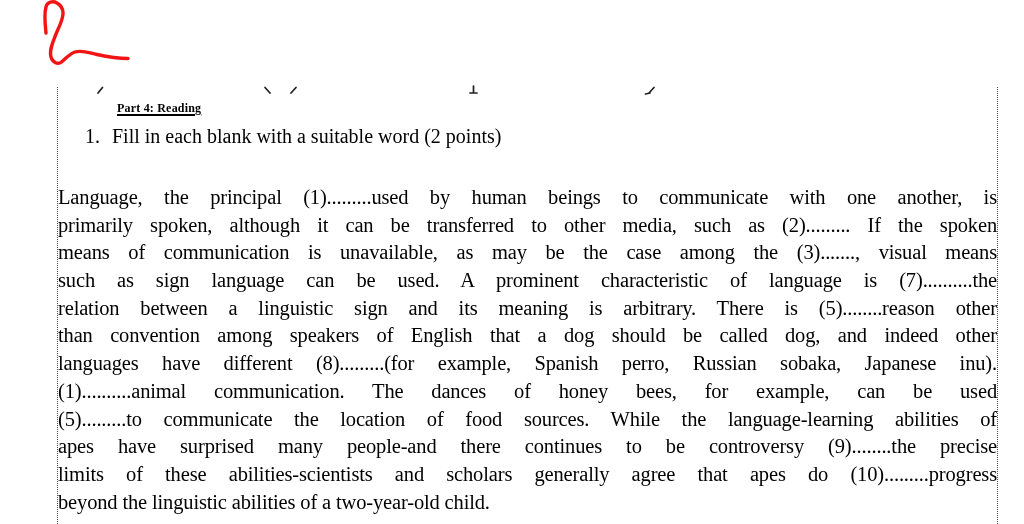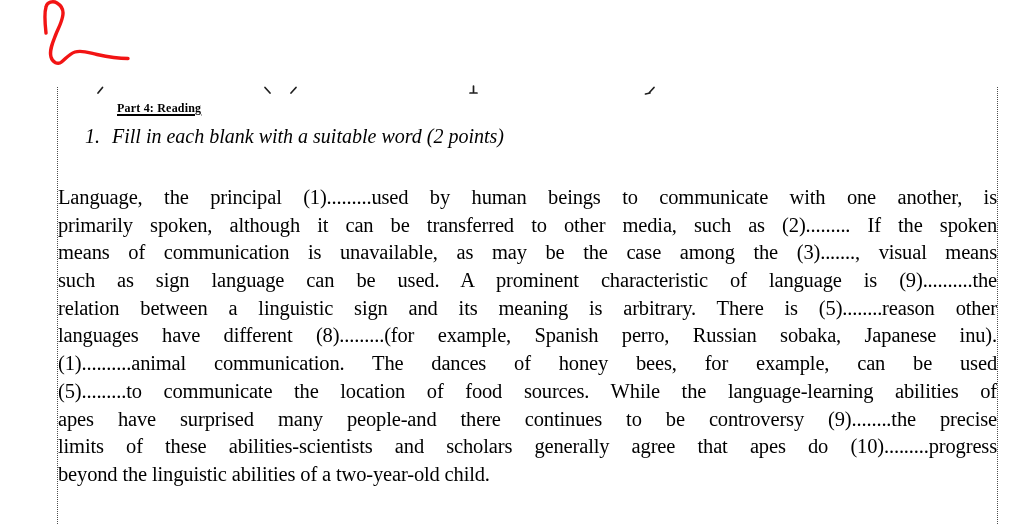--- a/index.html
+++ b/index.html
@@ -41,21 +41,20 @@
     padding-left: 59px;
     letter-spacing: 0.2px;
   }
   #part-heading span {
     text-decoration: underline;
     text-decoration-thickness: 2px;
     text-underline-offset: 2px;
   }
   #instruction-item {
     font-size: 20px;
-    font-style: italic;
     line-height: 28px;
     height: 28px;
     padding-left: 27px;
   }
   #instruction-item .num { display: inline-block; width: 27px; }
   #reading-passage {
     font-size: 20.5px;
     line-height: 27.7px;
     letter-spacing: -0.15px;
     margin-top: 34px;
@@ -82,22 +81,23 @@
   <div id="part-heading"><span>Part 4: Reading</span></div>
 
   <div id="instruction-item">
     <span class="num">1.</span><span>Fill in each blank with a suitable word (2 points)</span>
   </div>
 
   <div id="reading-passage">
     <div class="pline">Language, the principal (1).........used by human beings to communicate with one another, is</div>
     <div class="pline">primarily spoken, although it can be transferred to other media, such as (2)......... If the spoken</div>
     <div class="pline">means of communication is unavailable, as may be the case among the (3)......., visual means</div>
-    <div class="pline">such as sign language can be used. A prominent characteristic of language is (9)..........the</div>
+    <div class="pline">such as sign language can be used. A prominent characteristic of language is (7)..........the</div>
     <div class="pline">relation between a linguistic sign and its meaning is arbitrary. There is (5)........reason other</div>
+    <div class="pline">than convention among speakers of English that a dog should be called dog, and indeed other</div>
     <div class="pline">languages have different (8).........(for example, Spanish perro, Russian sobaka, Japanese inu).</div>
     <div class="pline">(1)..........animal communication. The dances of honey bees, for example, can be used</div>
     <div class="pline">(5).........to communicate the location of food sources. While the language-learning abilities of</div>
     <div class="pline">apes have surprised many people-and there continues to be controversy (9)........the precise</div>
     <div class="pline">limits of these abilities-scientists and scholars generally agree that apes do (10).........progress</div>
     <div class="pline last">beyond the linguistic abilities of a two-year-old child.</div>
   </div>
 </div>
 
 <svg id="overlay" viewBox="0 0 1024 524" xmlns="http://www.w3.org/2000/svg">

